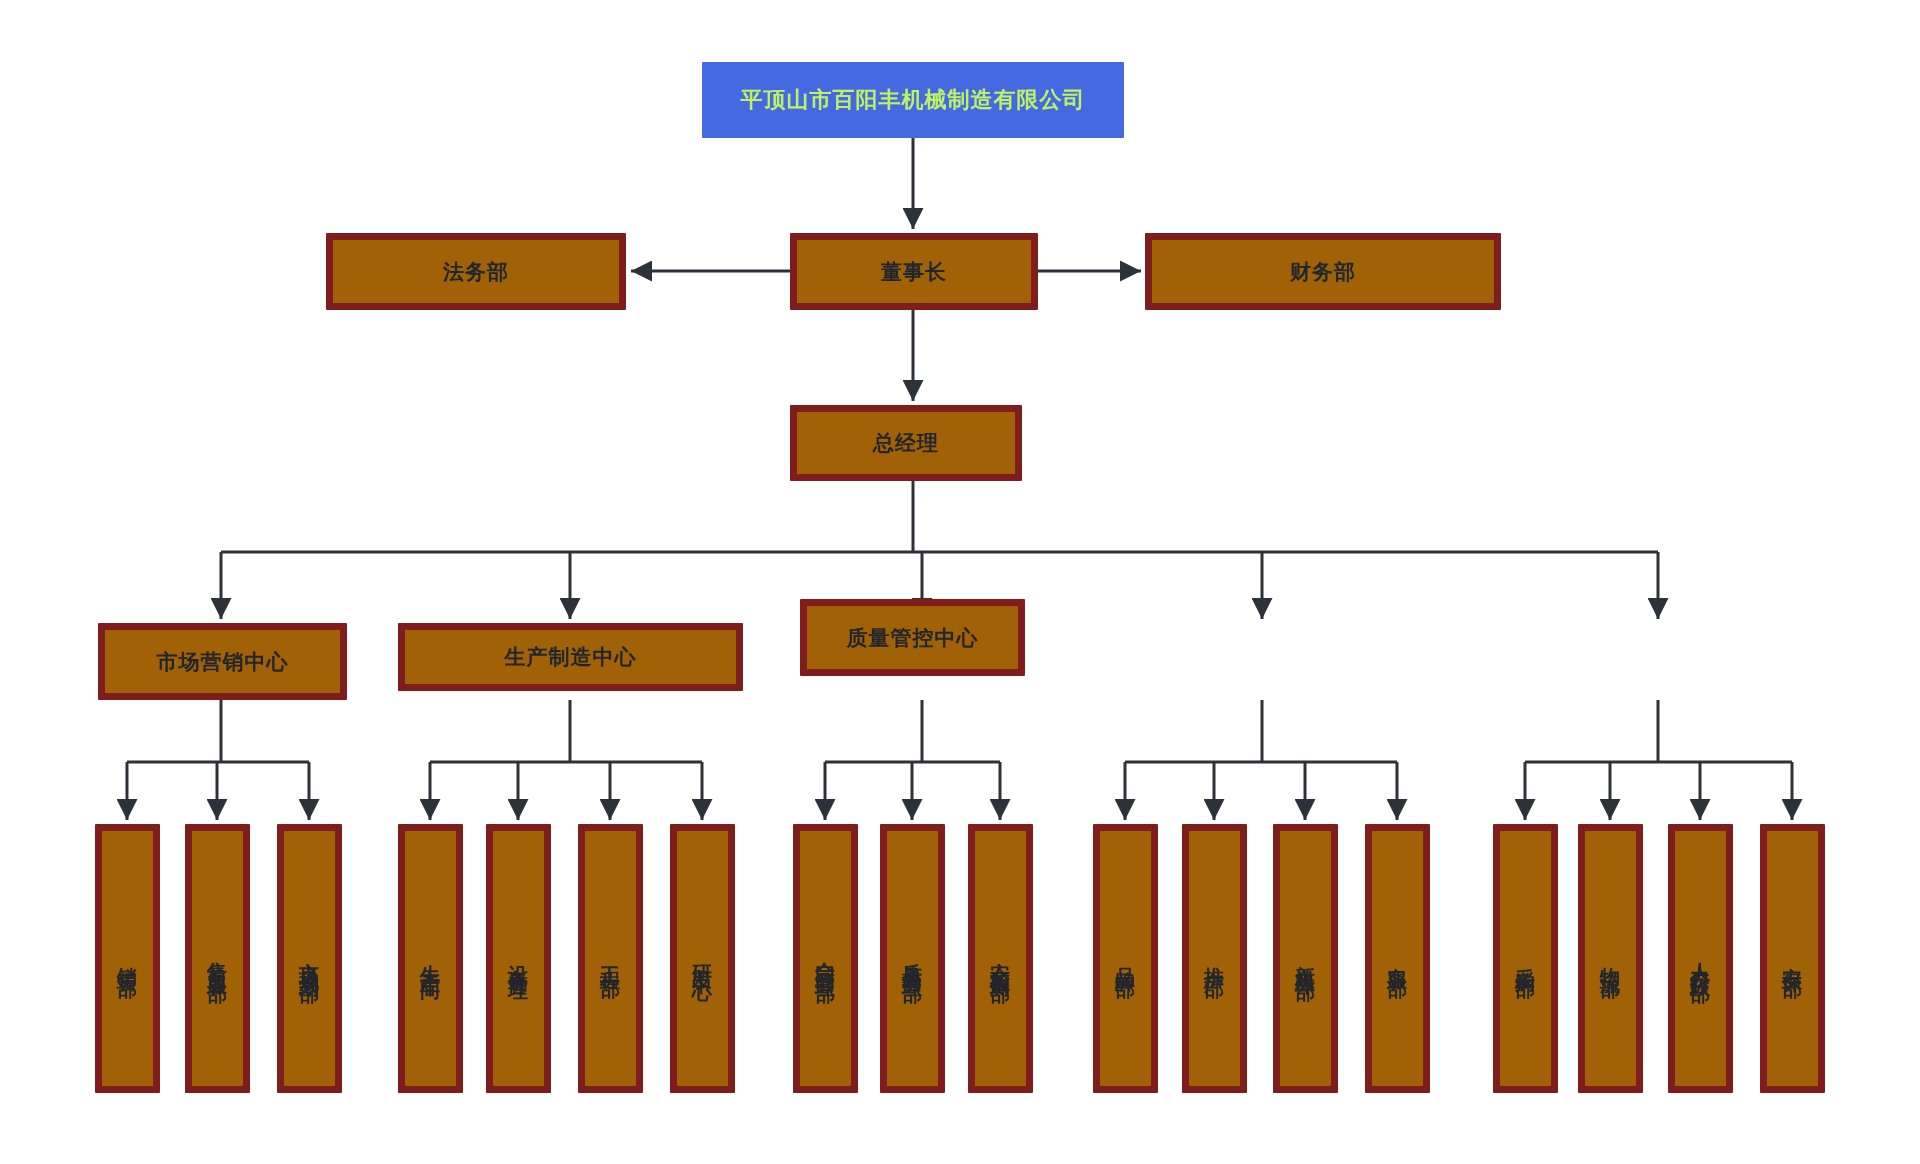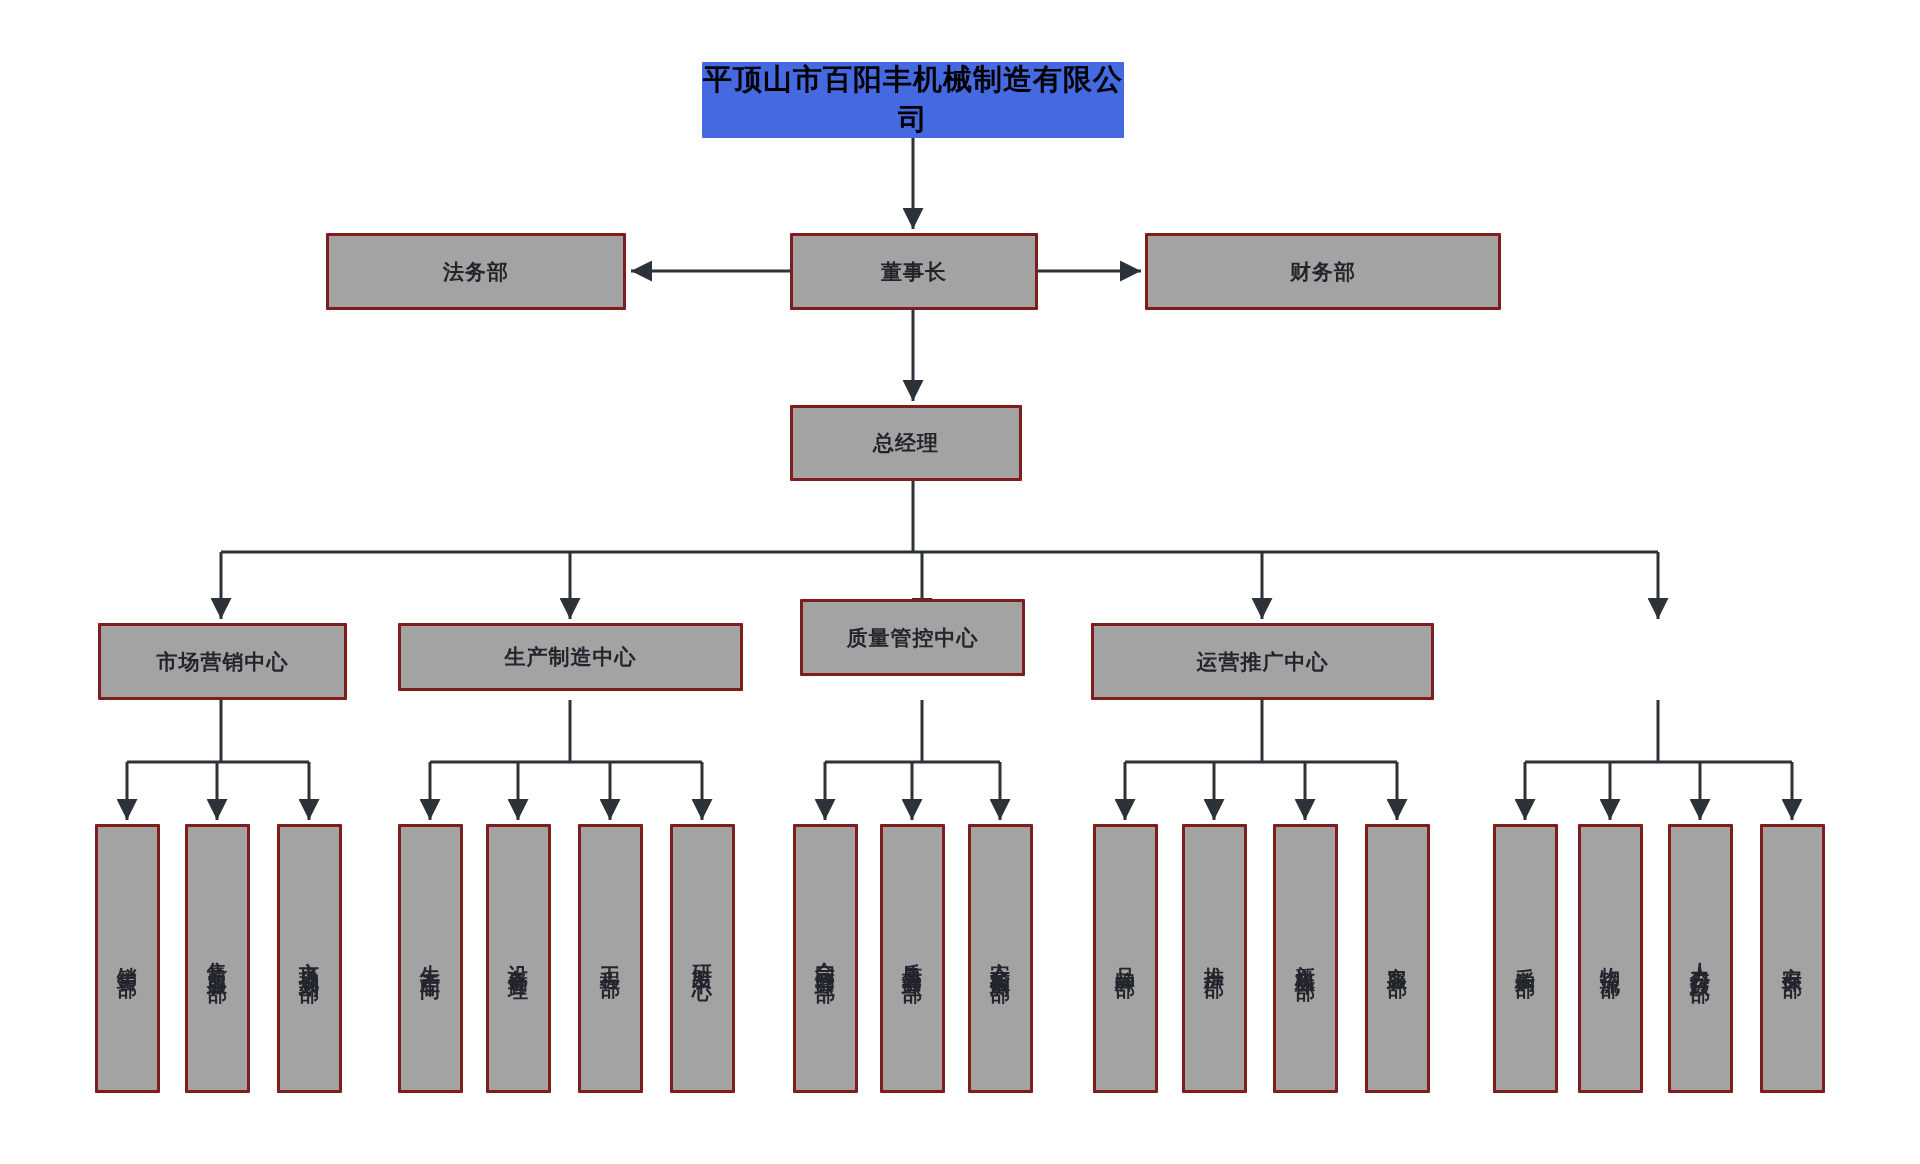--- a/index.html
+++ b/index.html
@@ -13,37 +13,37 @@
   }
   .wires {
     position: absolute;
     left: 0; top: 0;
     width: 1920px; height: 1164px;
     pointer-events: none;
   }
   .node {
     position: absolute;
     box-sizing: border-box;
-    background: #a3a3a3;
-    border: 3px solid #7f1d1d;
+    background: #a16207;
+    border: 7px solid #7f1d1d;
     border-radius: 1px;
     display: flex;
     align-items: center;
     justify-content: center;
     color: #22252b;
     font-weight: bold;
     font-size: 21px;
     letter-spacing: 1px;
     text-align: center;
   }
   .node.blue {
     background: #4569e0;
     border: none;
-    color: #000000;
-    font-size: 29px;
+    color: #bef264;
+    font-size: 22px;
     letter-spacing: 1px;
   }
   .vtext {
     writing-mode: vertical-lr;
     text-orientation: upright;
     letter-spacing: 5px;
     font-size: 20px;
     line-height: 1;
   }
 </style>
@@ -132,23 +132,20 @@
 
   <div class="node" style="left:98px;top:623px;width:249px;height:77px">
     <span>市场营销中心</span>
   </div>
   <div class="node" style="left:398px;top:623px;width:345px;height:68px">
     <span>生产制造中心</span>
   </div>
   <div class="node" style="left:800px;top:599px;width:225px;height:77px">
     <span>质量管控中心</span>
   </div>
-  <div class="node" style="left:1091px;top:623px;width:343px;height:77px">
-    <span>运营推广中心</span>
-  </div>
 
   <div class="node" style="left:95px;top:824px;width:65px;height:269px">
     <span class="vtext">销售部</span>
   </div>
   <div class="node" style="left:185px;top:824px;width:65px;height:269px">
     <span class="vtext">售前客服部</span>
   </div>
   <div class="node" style="left:277px;top:824px;width:65px;height:269px">
     <span class="vtext">市场规划部</span>
   </div>

